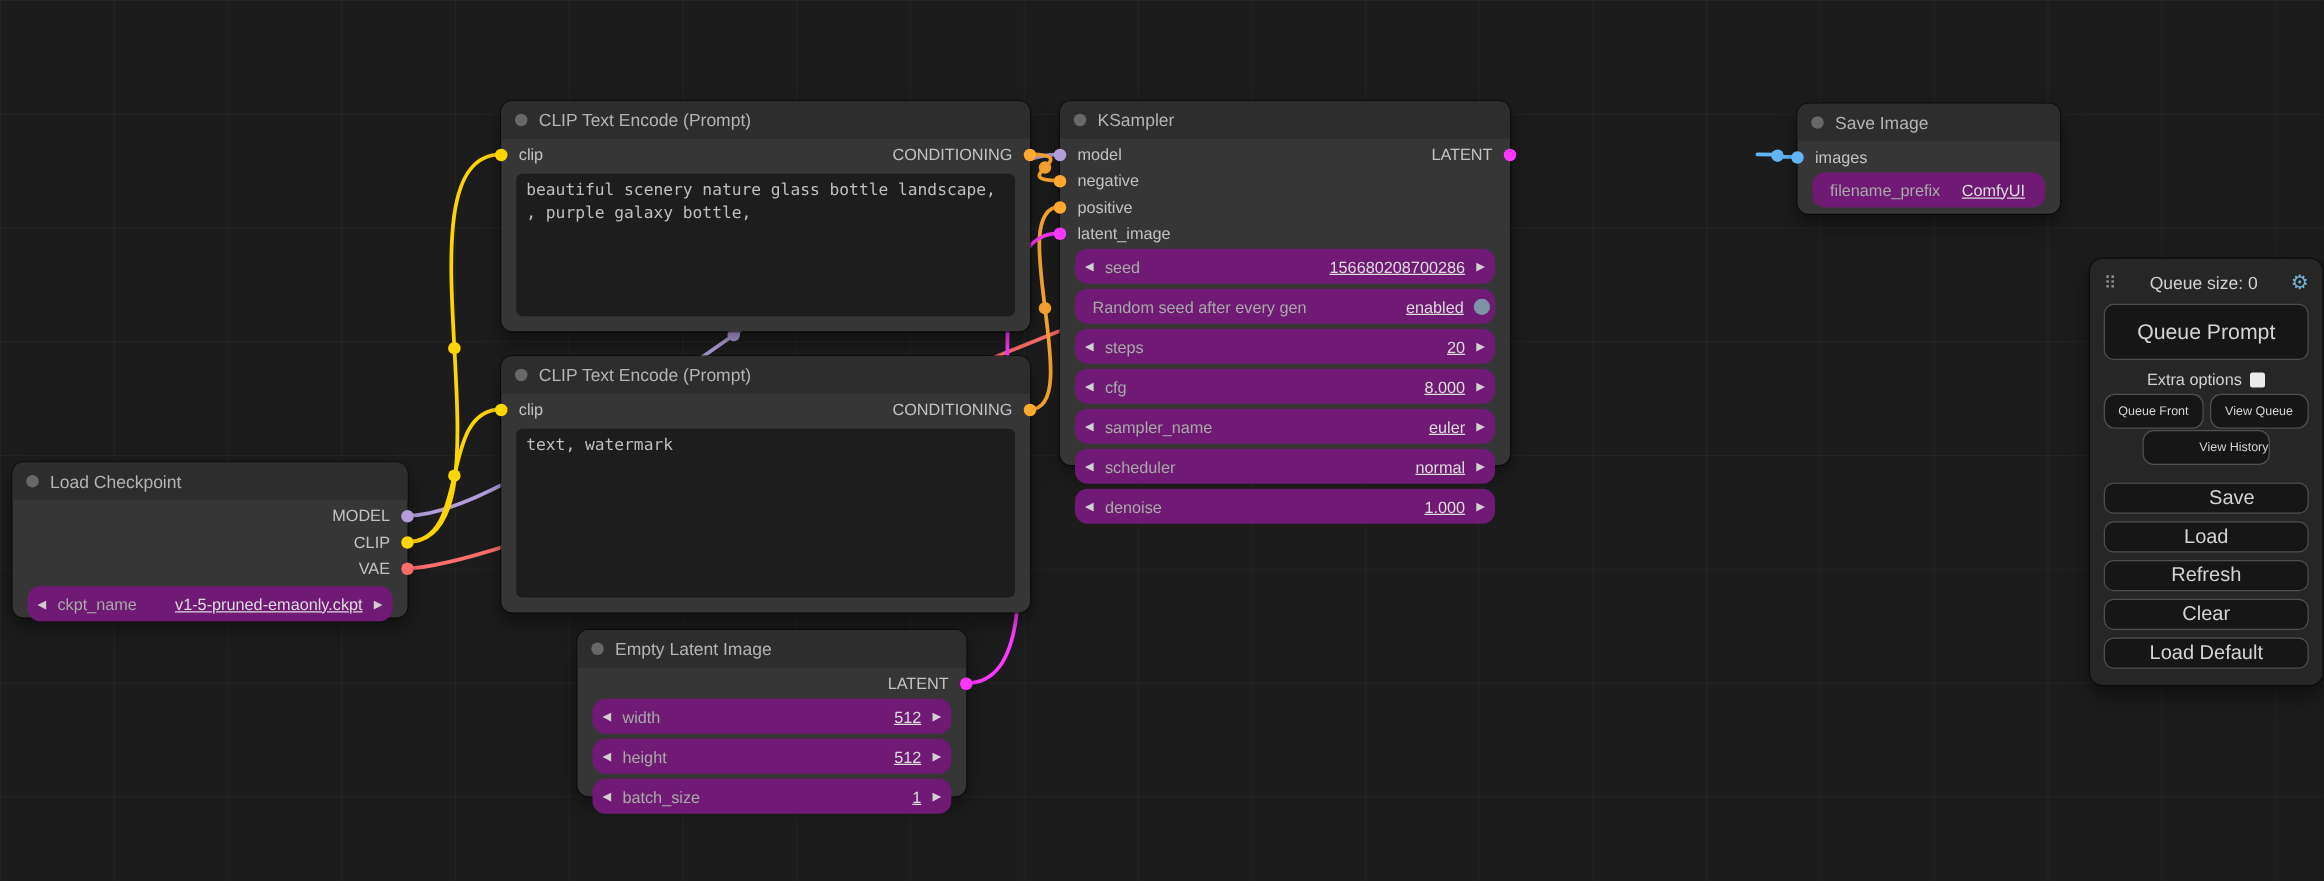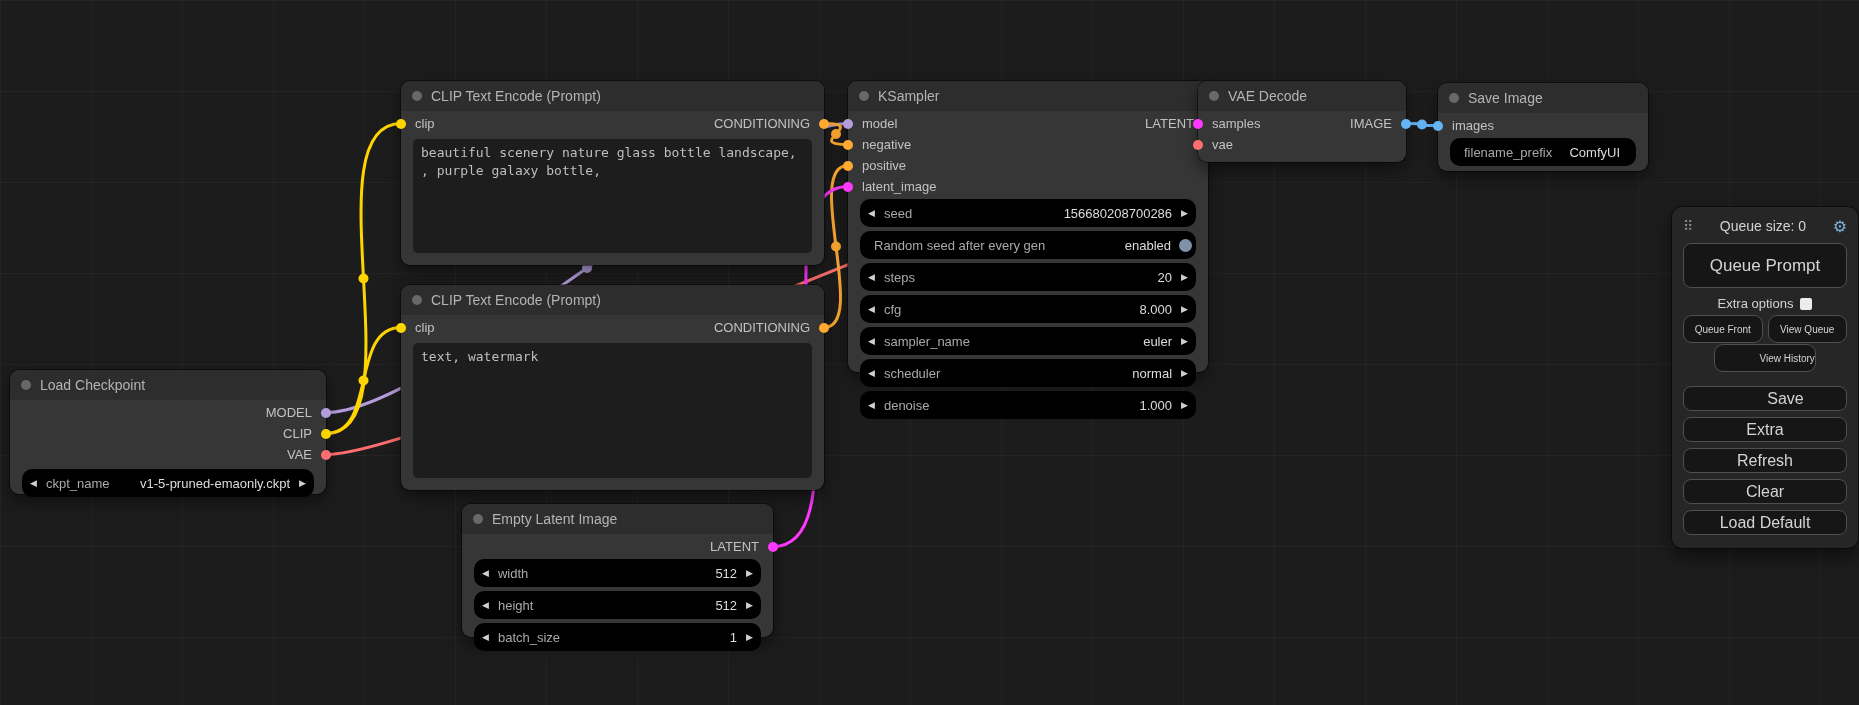--- a/index.html
+++ b/index.html
@@ -31,26 +31,26 @@
   .node-body { flex:1; display:flex; flex-direction:column; padding-top:2px; min-height:0; }
 
   .slot-row { position:relative; height:21px; flex:none; font-size:13px; color:#c2c2c2; }
   .slot-in  { position:absolute; left:0; top:0; height:100%; display:flex; align-items:center; padding-left:14px; }
   .slot-out { position:absolute; right:0; top:0; height:100%; display:flex; align-items:center; padding-right:14px; }
   .slot-dot { position:absolute; top:50%; transform:translateY(-50%); width:10px; height:10px; border-radius:50%; background:#888; }
   .slot-in  .slot-dot { left:-5px; }
   .slot-out .slot-dot { right:-5px; }
 
   .widget {
-    height:20px; flex:none; margin:2px 12px; background:#000000; border-radius:10px;
+    height:20px; flex:none; margin:2px 12px; background:#701a75; border-radius:10px;
     display:flex; align-items:center; font-size:13px; padding:14px 8px; color:#a9a9a9; white-space:nowrap;
   }
   .w-arrow { font-size:9px; color:#d0d0d0; flex:none; line-height:1; }
   .w-label { margin-left:9px; }
-  .w-value { margin-left:auto; margin-right:9px; color:#dcdcdc; }
+  .w-value { margin-left:auto; margin-right:9px; color:#dcdcdc;text-decoration:underline; }
   .widget.no-arrows { padding-left:14px; }
   .widget.no-arrows .w-value { margin-right:2px; }
   .w-toggle { width:13px; height:13px; border-radius:50%; background:#7e93a8; margin-left:6px; margin-right:-4px; flex:none; }
 
   .node-text {
     flex:1; margin:5px 12px 12px; background:#1d1d1d; border-radius:5px; padding:5px 8px;
     font-family:"DejaVu Sans Mono", monospace; font-size:13px; line-height:1.35; color:#bfbfbf;
     white-space:pre-wrap; overflow:hidden;
   }
 
@@ -280,44 +280,20 @@
       </div>
       <div class="widget">
         <span class="w-arrow">◀</span>
         <span class="w-label">denoise</span>
         <span class="w-value">1.000</span>
         <span class="w-arrow">▶</span>
       </div>
     </div>
   </div>
 
-  <div class="node" style="left:1198px;top:81px;width:208px;height:81px">
-    <div class="node-title">
-      <span class="title-dot"></span>
-      <span>VAE Decode</span>
-    </div>
-    <div class="node-body">
-      <div class="slot-row">
-        <div class="slot-in">
-          <span class="slot-dot" style="background: rgb(255, 56, 255);"></span>
-          <span class="slot-label">samples</span>
-        </div>
-        <div class="slot-out">
-          <span class="slot-label">IMAGE</span>
-          <span class="slot-dot" style="background: rgb(100, 181, 246);"></span>
-        </div>
-      </div>
-      <div class="slot-row">
-        <div class="slot-in">
-          <span class="slot-dot" style="background: rgb(255, 110, 110);"></span>
-          <span class="slot-label">vae</span>
-        </div>
-      </div>
-    </div>
-  </div>
 
   <div class="node" style="left:1438px;top:83px;width:210px;height:88px">
     <div class="node-title">
       <span class="title-dot"></span>
       <span>Save Image</span>
     </div>
     <div class="node-body">
       <div class="slot-row">
         <div class="slot-in">
           <span class="slot-dot" style="background: rgb(100, 181, 246);"></span>
@@ -341,19 +317,19 @@
     <div class="extra-row">
       <span>Extra options</span>
       <span class="checkbox"></span>
     </div>
     <div class="small-row">
       <button class="btn btn-small">Queue Front</button>
       <button class="btn btn-small">View Queue</button>
     </div>
     <button class="btn btn-small btn-history">View History</button>
     <button class="btn btn-action first">Save</button>
-    <button class="btn btn-action">Extra</button>
+    <button class="btn btn-action">Load</button>
     <button class="btn btn-action">Refresh</button>
     <button class="btn btn-action">Clear</button>
     <button class="btn btn-action">Load Default</button>
   </div>
 
 </div>
 
 </body></html>

